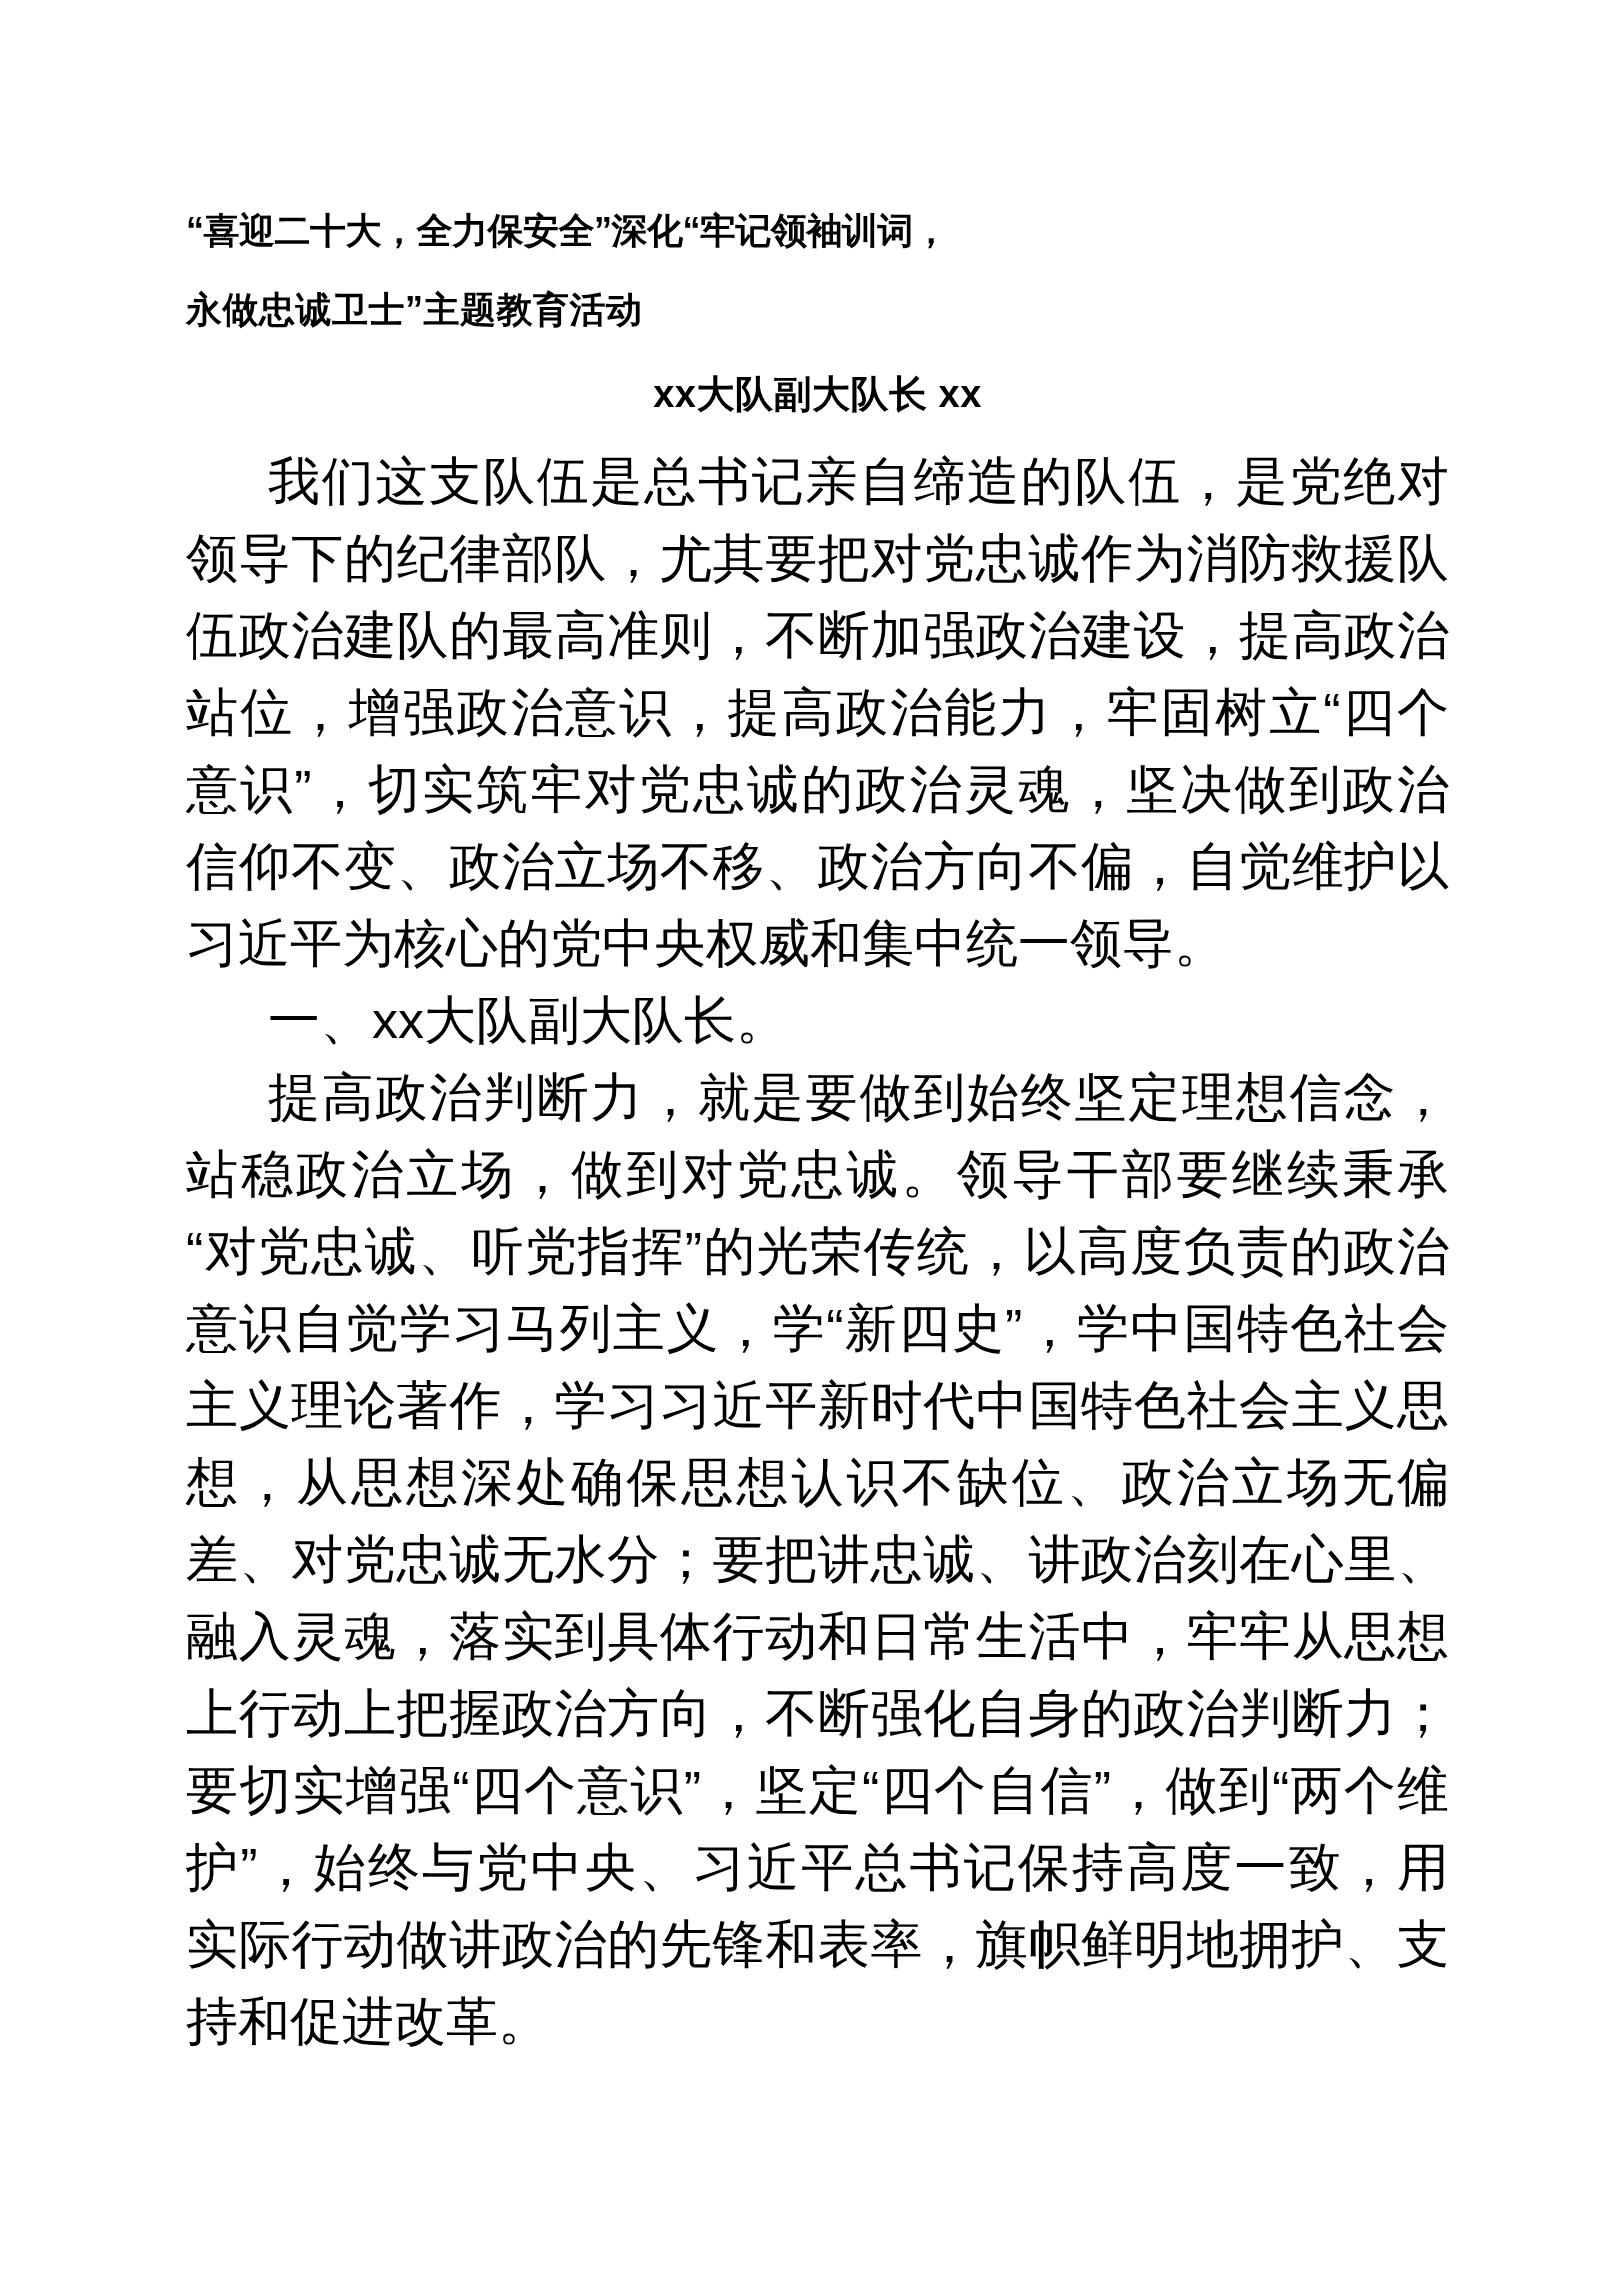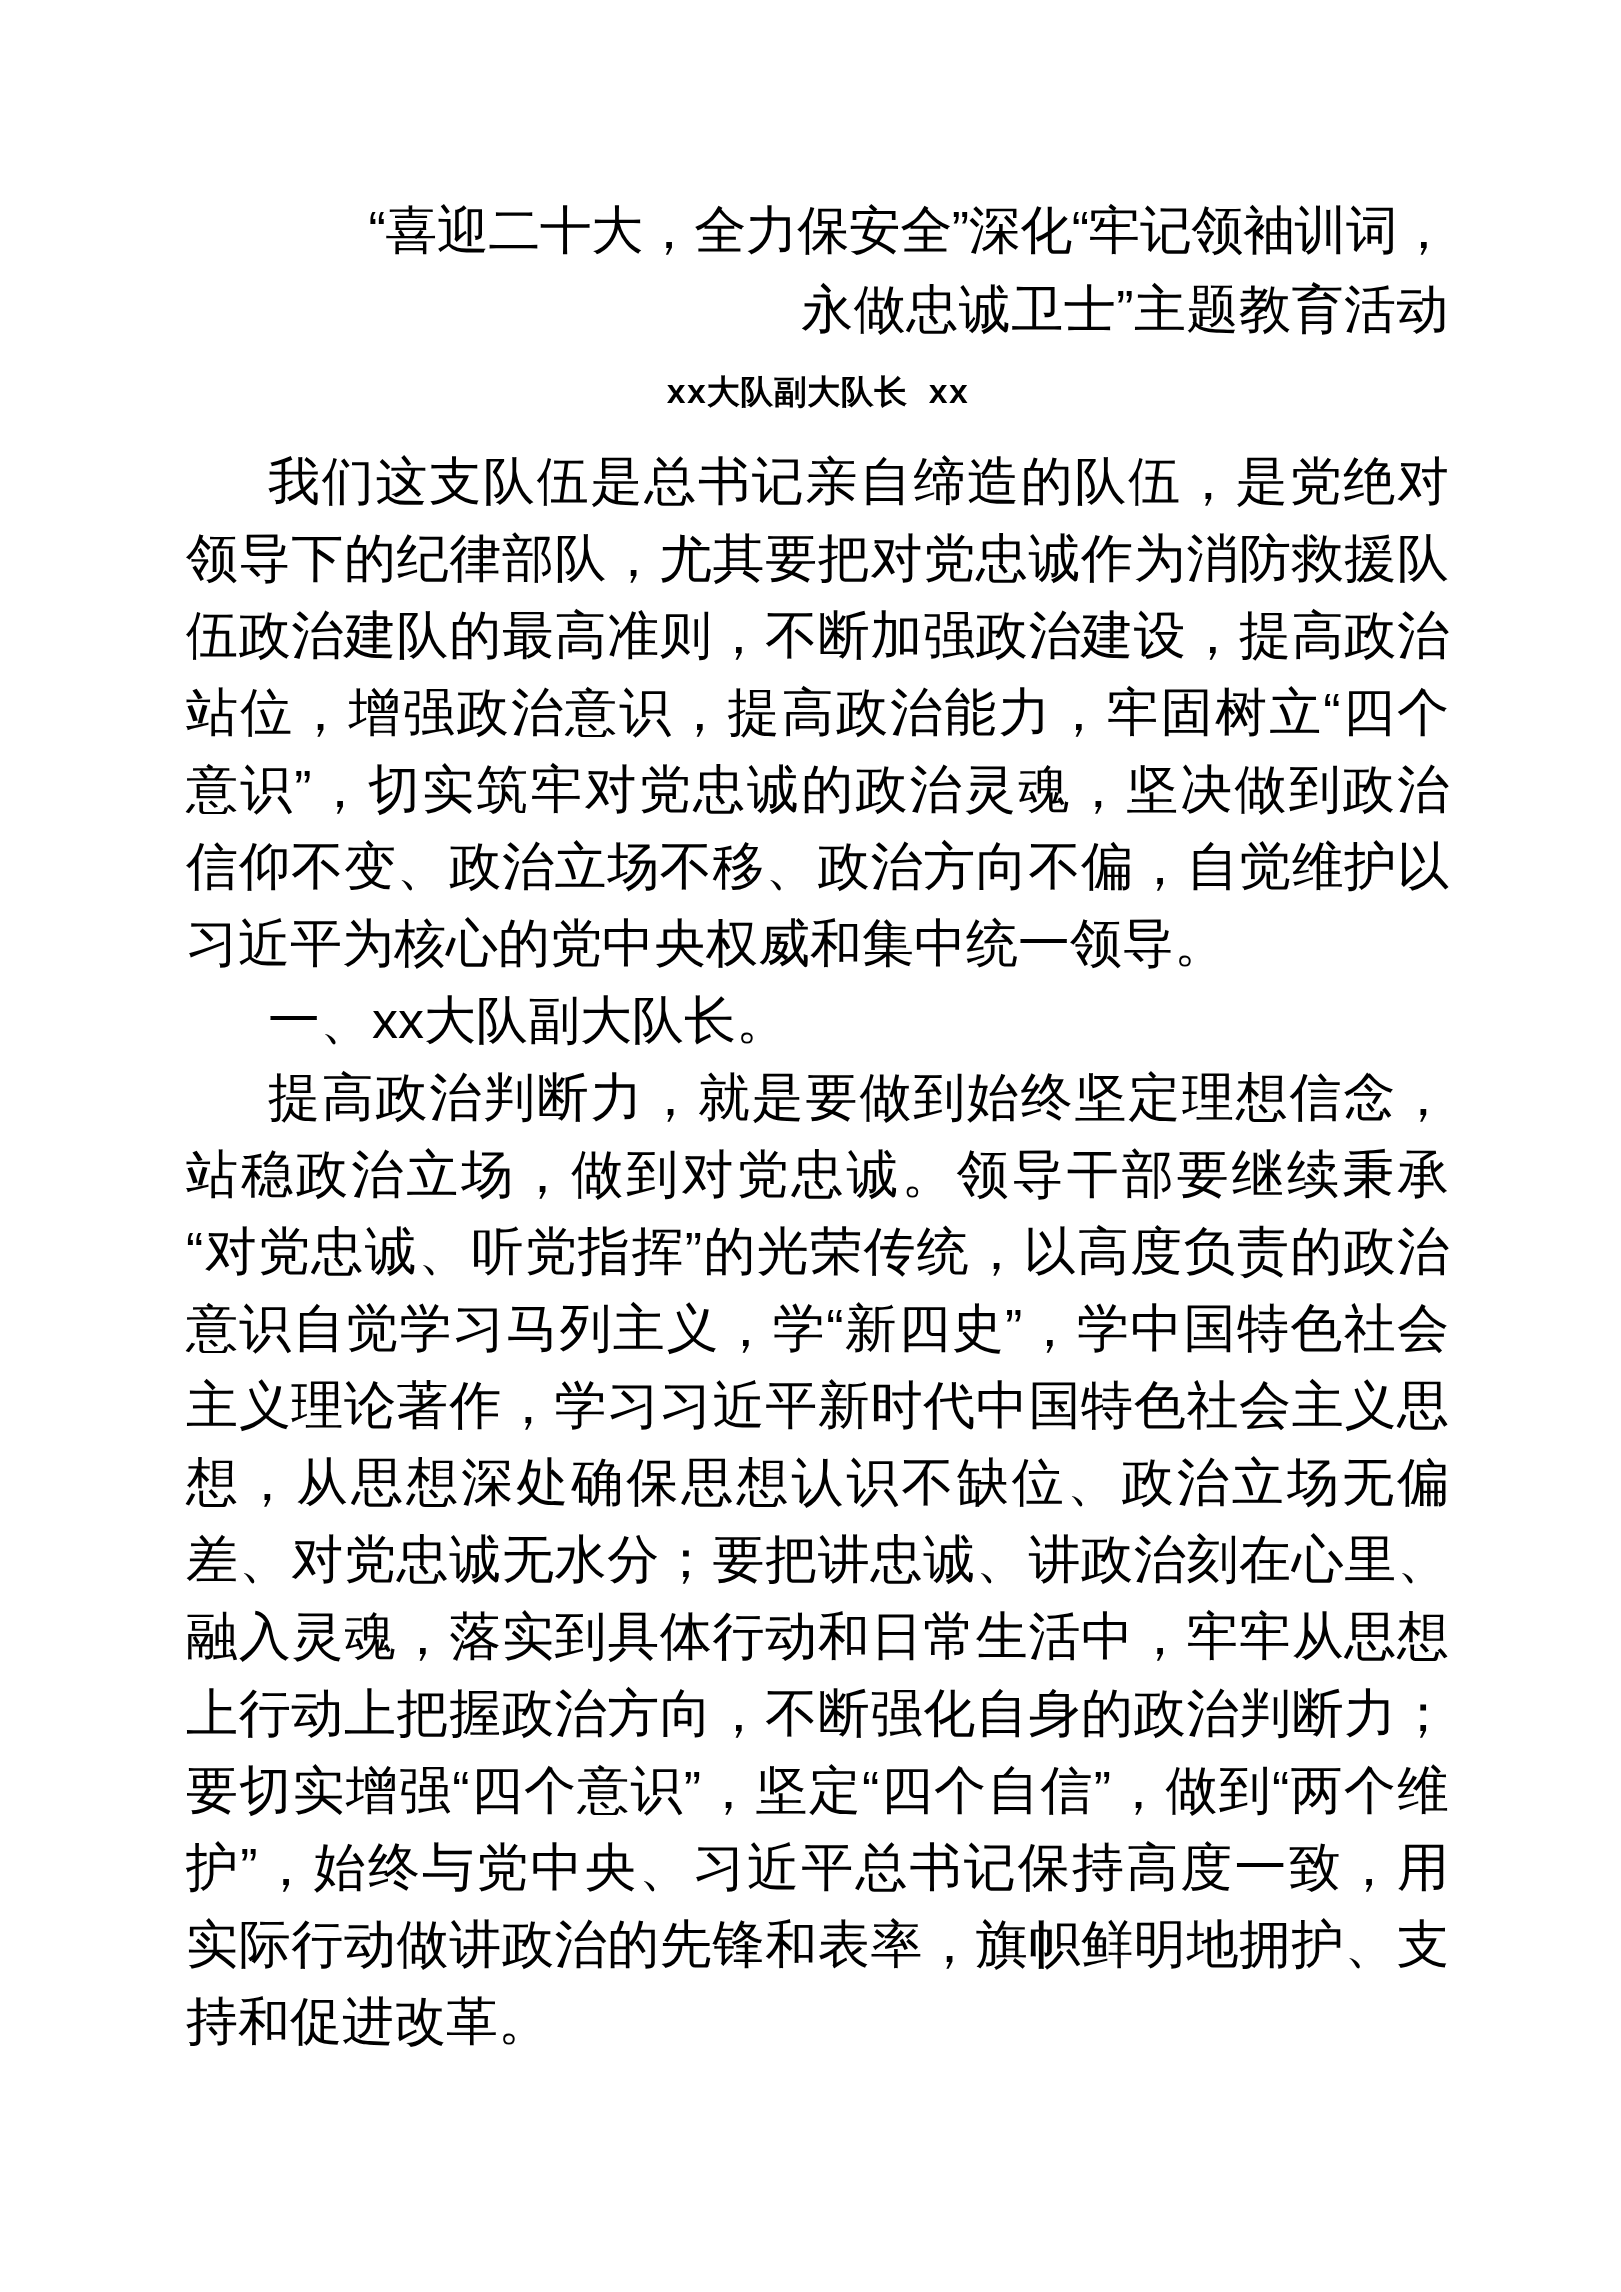--- a/index.html
+++ b/index.html
@@ -19,39 +19,39 @@
     position: relative;
     box-sizing: border-box;
     width: 1621px;
     height: 2293px;
     background: #ffffff;
     padding: 191px 172px 118px 186px;
   }
   .doc-title {
     margin: 0;
     padding: 0;
-    text-align: right;
+    text-align: left;
     font-family: "Liberation Sans", "DejaVu Sans", sans-serif;
-    font-weight: 400;
-    font-size: 52px;
+    font-weight: 700;
+    font-size: 36px;
     line-height: 79px;
     letter-spacing: 0.5px;
     color: #000;
   }
   .doc-title .tline {
     display: block;
     white-space: nowrap;
   }
   .doc-title .tline.l1 { letter-spacing: -0.5px; }
   .byline {
     margin: 21.6px 0 0 0;
     text-align: center;
-    font-family: Liberation Mono, monospace;
+    font-family: Liberation Sans, sans-serif;
     font-weight: 700;
-    font-size: 33px;
+    font-size: 38px;
     line-height: 47px;
     letter-spacing: 0.5px;
   }
   .body-block {
     margin-top: 25.5px;
   }
   p.para {
     margin: 0;
     padding: 0;
     font-family: "Liberation Sans", "DejaVu Sans", sans-serif;

